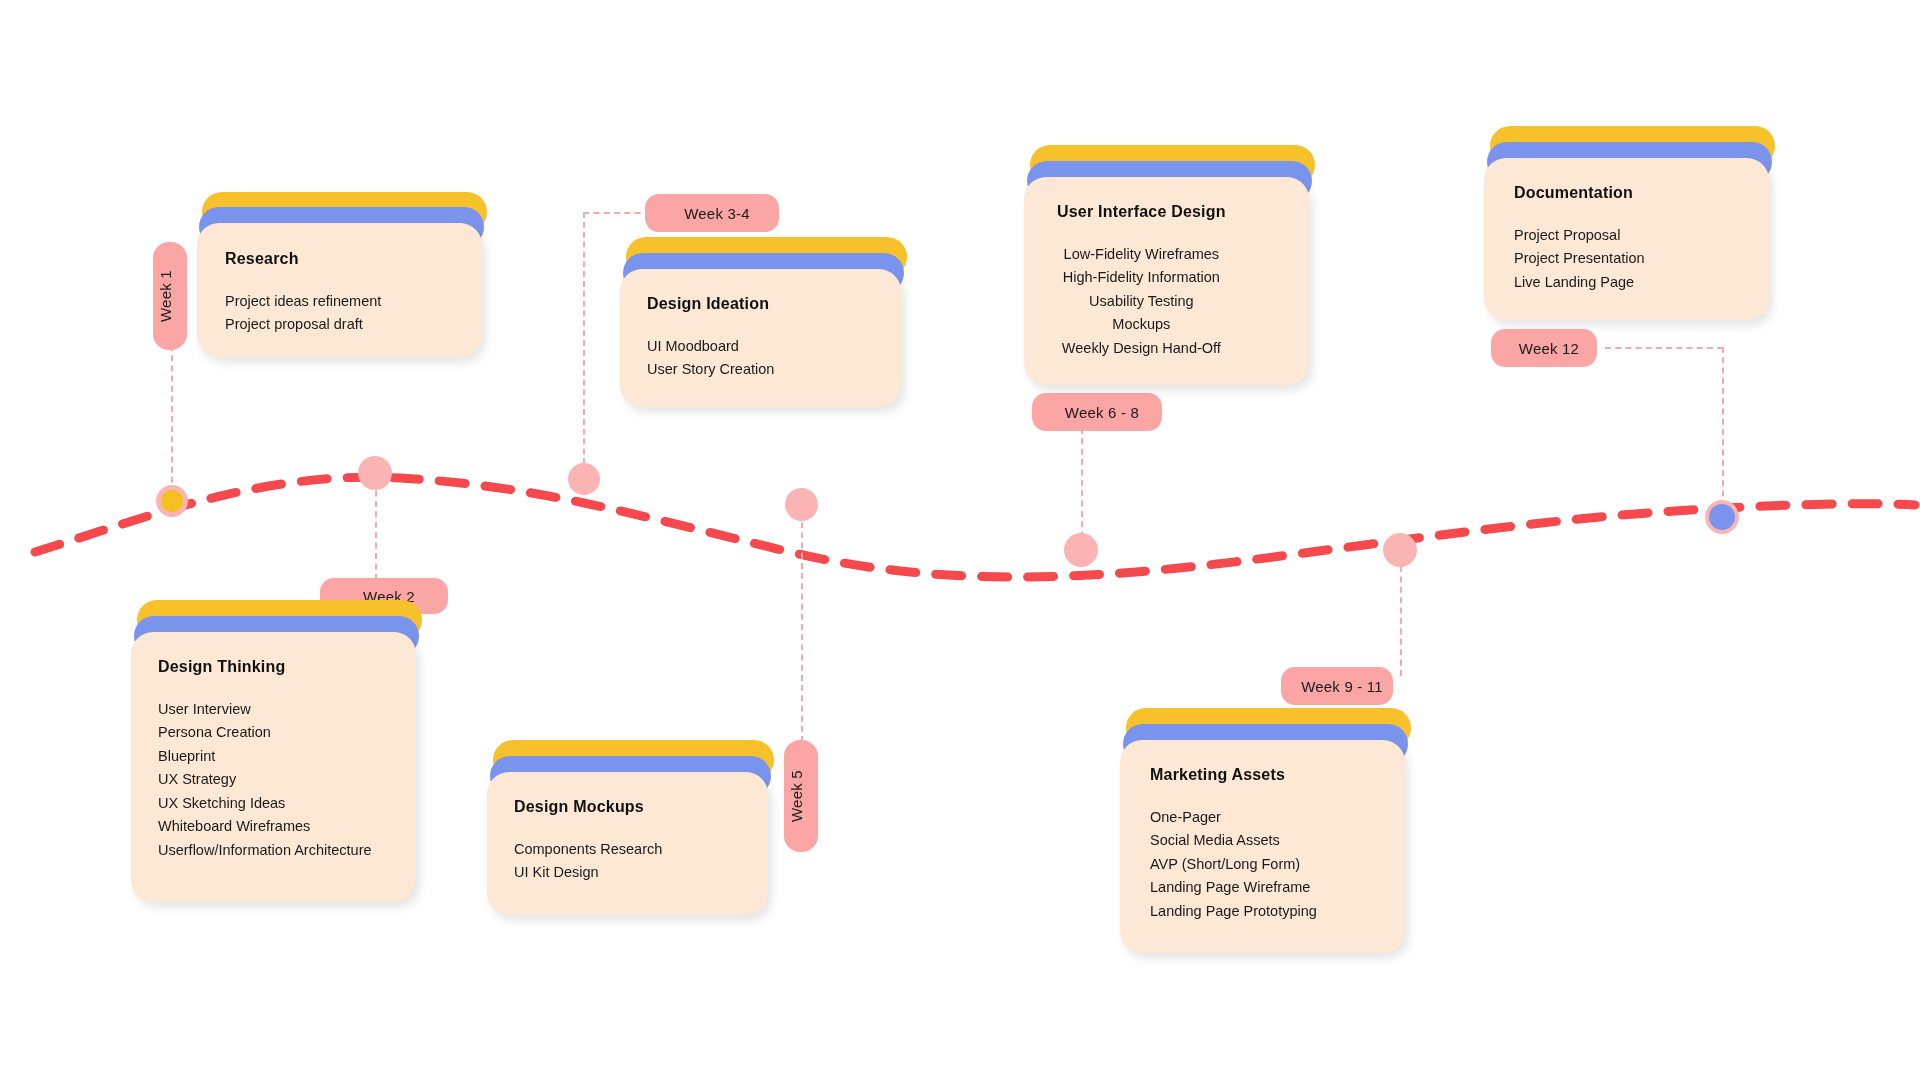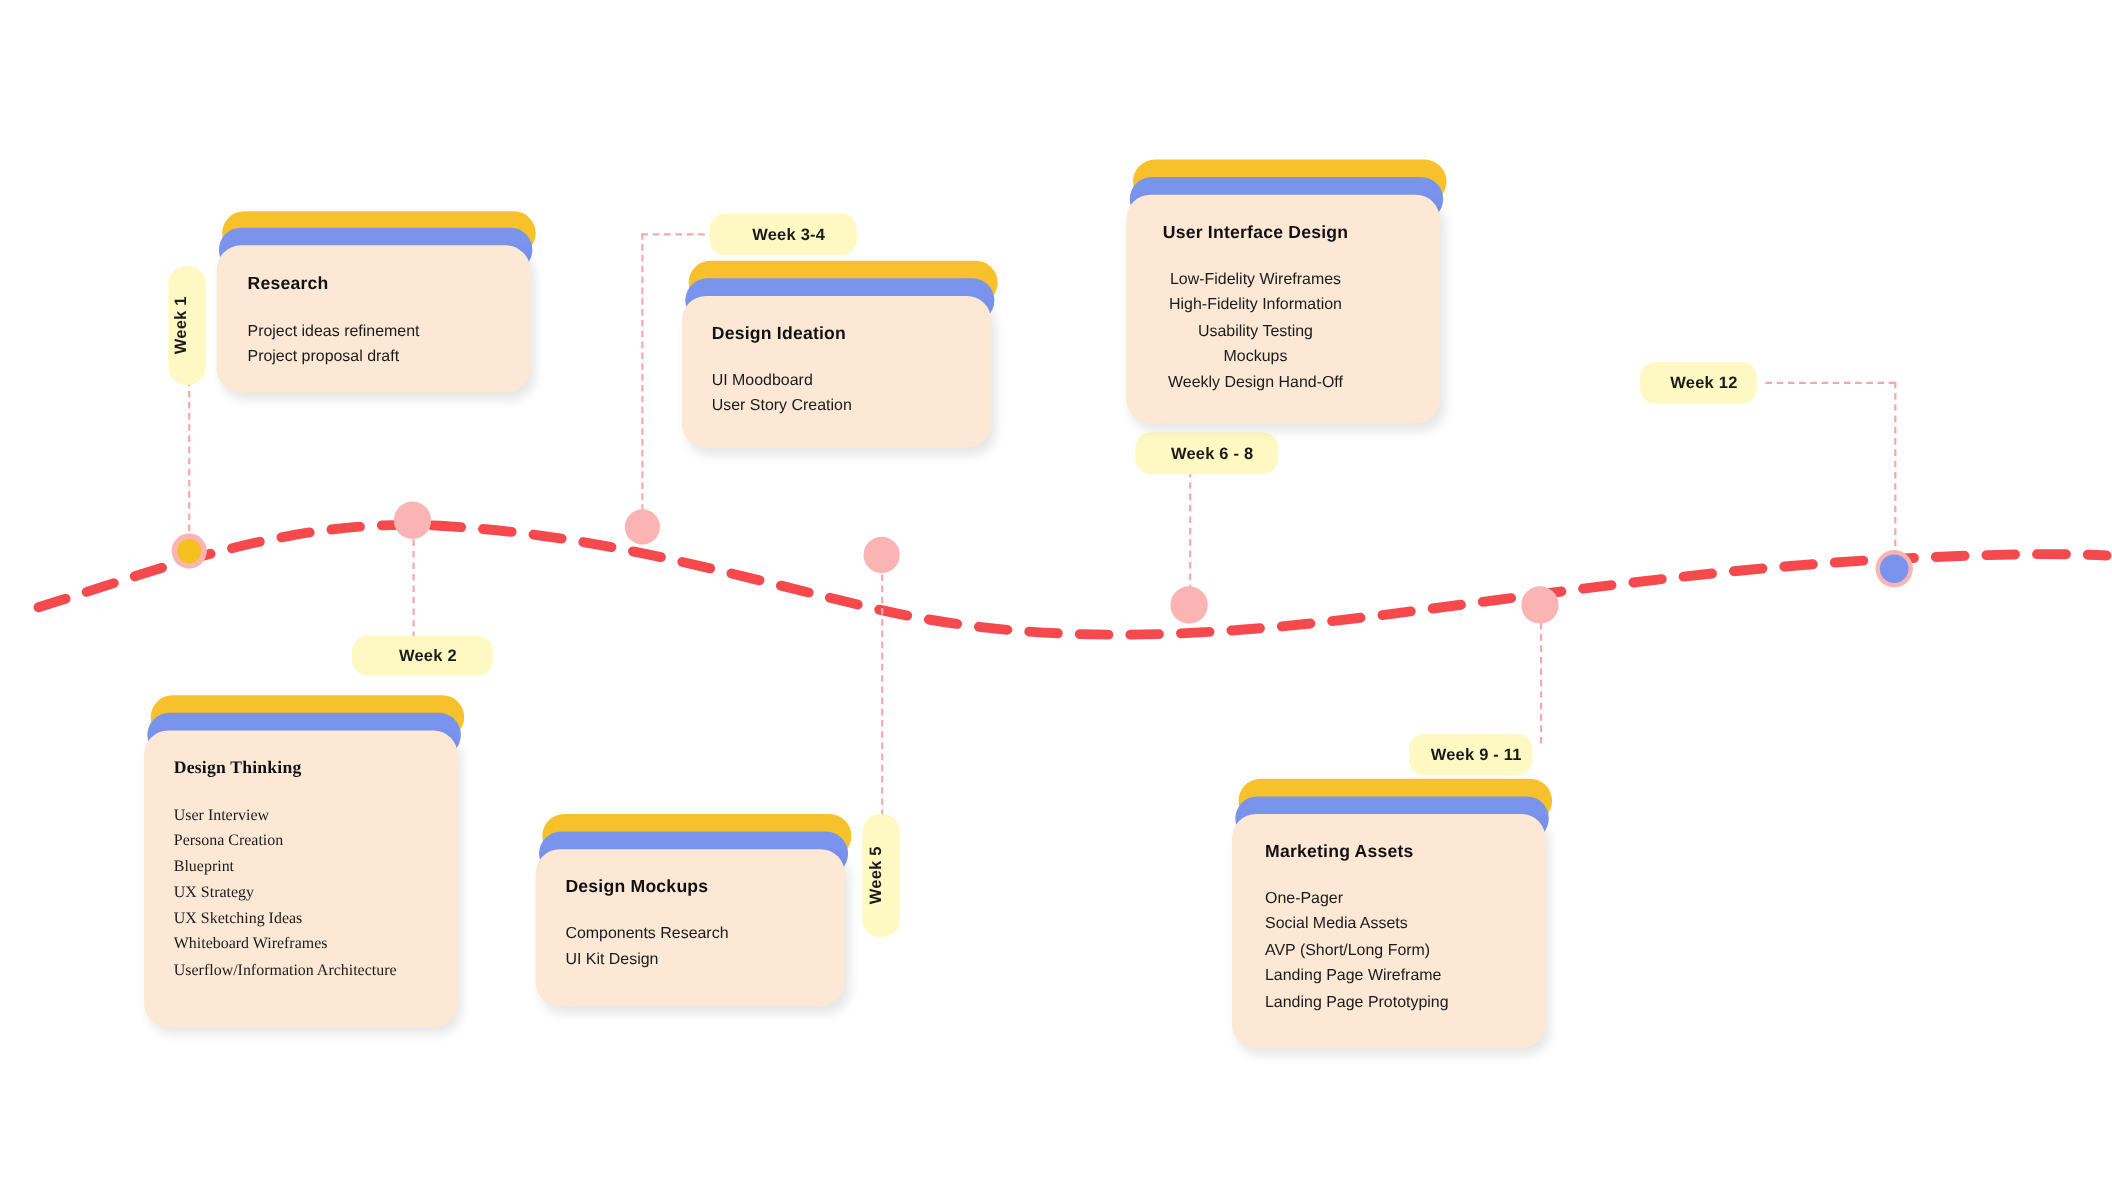--- a/index.html
+++ b/index.html
@@ -20,24 +20,24 @@
   .conn-h{height:0;border-top:2px dashed #f4a9ad;}
 
   
   .node{position:absolute;border-radius:50%;}
   .node-outer{background:#fbb4b4;}
   .node-inner{position:absolute;border-radius:50%;}
 
   
   .pill{
     position:absolute;
-    background:#fef9c3;
+    background:#fca5a5;
     border-radius:14px;
     color:#1a1a1a;
-    font-weight:bold;
+    font-weight:normal;
     font-size:15px;
     letter-spacing:.2px;
     display:flex;align-items:center;justify-content:center;
     box-sizing:border-box;
     padding-left:10px;
   }
   .pill-v{
     writing-mode:vertical-rl;
     text-orientation:mixed;
     transform:rotate(180deg);
@@ -153,21 +153,21 @@
     <div class="layer layer-body" style="left:0;top:31px;width:285px;height:134px;"></div>
     <div class="card-inner" style="left:28px;top:58px;">
       <div class="card-title">Research</div>
       <ul class="card-list">
         <li>Project ideas refinement</li>
         <li>Project proposal draft</li>
       </ul>
     </div>
   </div>
 
-  <div class="card" style="left:131px;top:632px;width:295px;height:268px;font-family:Liberation Serif, serif;">
+  <div class="card" style="left:131px;top:600px;width:295px;height:268px;">
     <div class="layer layer-yellow" style="left:6px;top:0;width:285px;height:40px;"></div>
     <div class="layer layer-blue" style="left:3px;top:16px;width:285px;height:40px;"></div>
     <div class="layer layer-body" style="left:0;top:32px;width:285px;height:270px;"></div>
     <div class="card-inner" style="left:27px;top:58px;">
       <div class="card-title">Design Thinking</div>
       <ul class="card-list">
         <li>User Interview</li>
         <li>Persona Creation</li>
         <li>Blueprint</li>
         <li>UX Strategy</li>
@@ -229,14 +229,27 @@
       <ul class="card-list">
         <li>One-Pager</li>
         <li>Social Media Assets</li>
         <li>AVP (Short/Long Form)</li>
         <li>Landing Page Wireframe</li>
         <li>Landing Page Prototyping</li>
       </ul>
     </div>
   </div>
 
+  <div class="card" style="left:1484px;top:126px;width:290px;height:194px;">
+    <div class="layer layer-yellow" style="left:6px;top:0;width:285px;height:40px;"></div>
+    <div class="layer layer-blue" style="left:3px;top:16px;width:285px;height:40px;"></div>
+    <div class="layer layer-body" style="left:0;top:32px;width:285px;height:162px;"></div>
+    <div class="card-inner" style="left:30px;top:58px;">
+      <div class="card-title">Documentation</div>
+      <ul class="card-list">
+        <li>Project Proposal</li>
+        <li>Project Presentation</li>
+        <li>Live Landing Page</li>
+      </ul>
+    </div>
+  </div>
 
 </div>
 
 </body></html>

